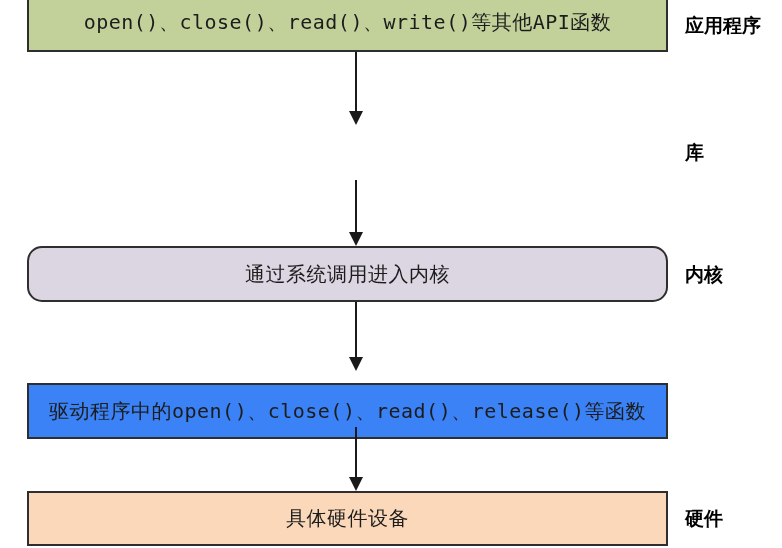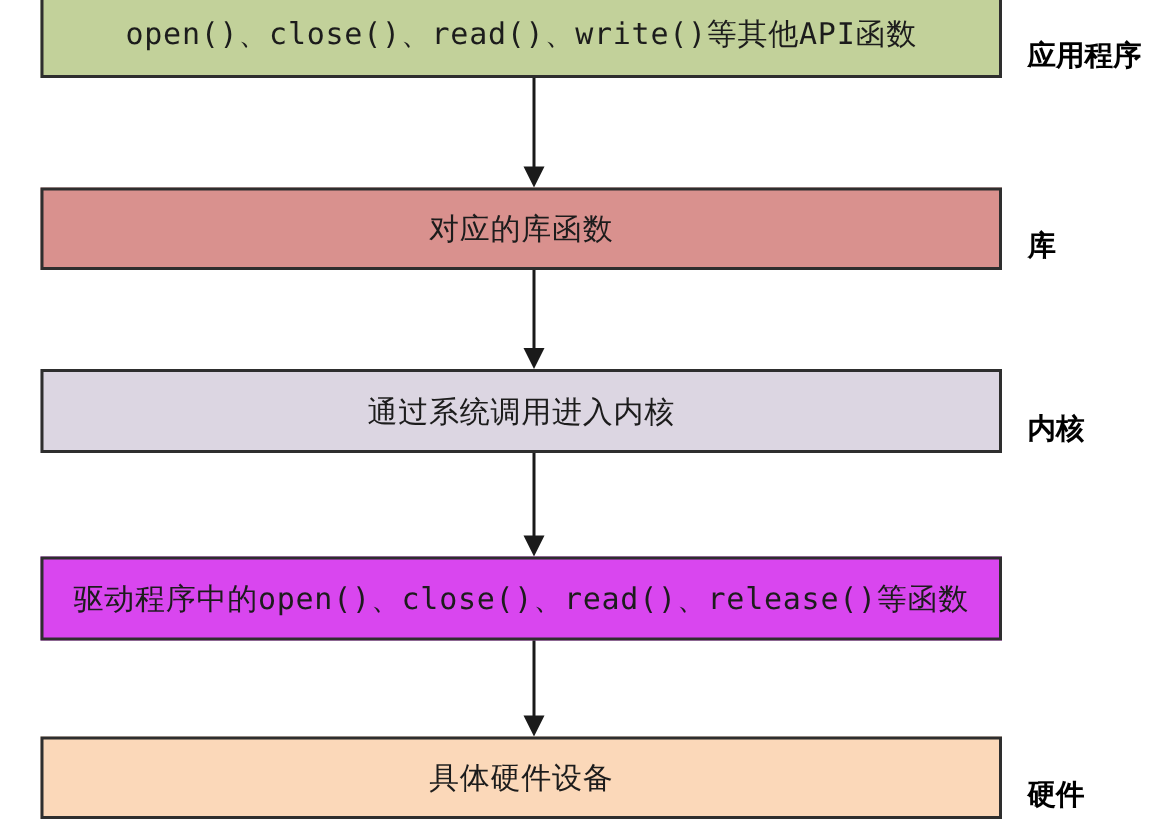--- a/index.html
+++ b/index.html
@@ -34,21 +34,20 @@
     white-space: nowrap;
   }
   .side-label {
     position: absolute;
     left: 685px;
     font-size: 19px;
     font-weight: bold;
     color: #000000;
     white-space: nowrap;
     line-height: 24px;
-    margin-top: 12px;
   }
   .arrow-line {
     position: absolute;
     left: 355px;
     width: 2px;
   }
   .arrow-head {
     position: absolute;
     left: 349px;
     width: 0;
@@ -82,37 +81,34 @@
 <div class="canvas">
 
   <div class="flow-box" id="box-0" style="background-color: rgb(194, 209, 154);">
     <span class="box-text">open()、close()、read()、write()等其他API函数</span>
   </div>
   <div class="side-label" id="label-0">应用程序</div>
 
   <div class="arrow-line" id="aline-0" style="background-color: rgb(26, 26, 26);"></div>
   <div class="arrow-head" id="ahead-0" style="border-top: 14px solid rgb(26, 26, 26);"></div>
 
-  <div class="flow-box" id="box-1" style="background-color: rgb(217, 145, 142);">
-    <span class="box-text">对应的库函数</span>
-  </div>
   <div class="side-label" id="label-1">库</div>
 
   <div class="arrow-line" id="aline-1" style="background-color: rgb(26, 26, 26);"></div>
   <div class="arrow-head" id="ahead-1" style="border-top: 14px solid rgb(26, 26, 26);"></div>
 
-  <div class="flow-box" id="box-2" style="background-color: rgb(220, 214, 226);">
+  <div class="flow-box" id="box-2" style="background-color: rgb(220, 214, 226); border-radius: 15px;">
     <span class="box-text">通过系统调用进入内核</span>
   </div>
   <div class="side-label" id="label-2">内核</div>
 
   <div class="arrow-line" id="aline-2" style="background-color: rgb(26, 26, 26);"></div>
   <div class="arrow-head" id="ahead-2" style="border-top: 14px solid rgb(26, 26, 26);"></div>
 
-  <div class="flow-box" id="box-3" style="background-color: #d946ef;">
+  <div class="flow-box" id="box-3" style="background-color: #3b82f6; margin-top: 12px;">
     <span class="box-text">驱动程序中的open()、close()、read()、release()等函数</span>
   </div>
 
   <div class="arrow-line" id="aline-3" style="background-color: rgb(26, 26, 26);"></div>
   <div class="arrow-head" id="ahead-3" style="border-top: 14px solid rgb(26, 26, 26);"></div>
 
   <div class="flow-box" id="box-4" style="background-color: rgb(251, 216, 185); justify-content: center;">
     <span class="box-text">具体硬件设备</span>
   </div>
   <div class="side-label" id="label-4">硬件</div>

